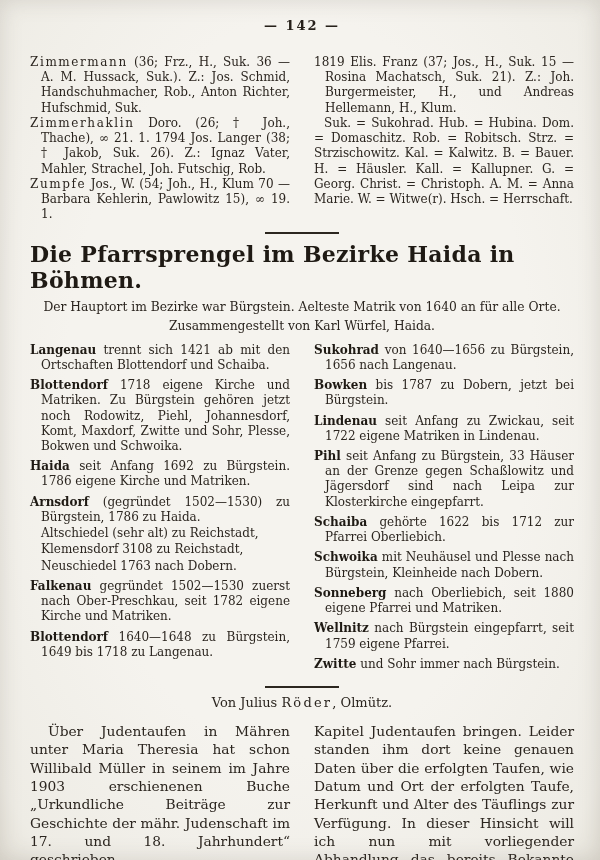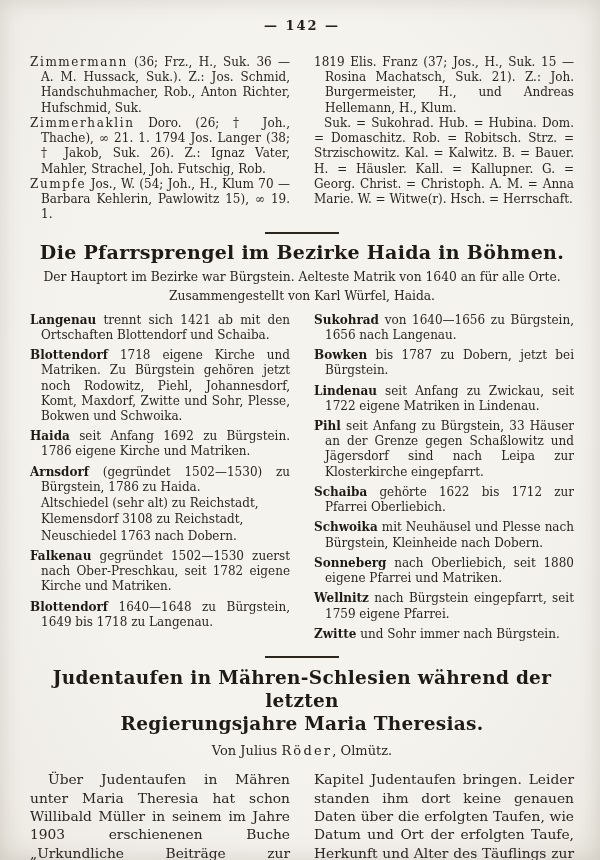--- a/index.html
+++ b/index.html
@@ -29,21 +29,21 @@
   .register { margin-top:22px; font-size:12px; line-height:1.27; }
   .hang { margin:0; text-indent:-11px; padding-left:11px; }
   .abbrev { margin:0; text-indent:10px; }
   .sperr { letter-spacing:1.6px; }
 
   
   .rule { width:74px; border:0; border-top:2px solid #2c261f; margin:9px auto 7px; }
 
   
   .a1-title {
-    text-align:center; font-size:19px; font-weight:bold; color:#1f1a14;
+    text-align:left; font-size:22px; font-weight:bold; color:#1f1a14;
     margin:7px 0 7px; letter-spacing:0.3px;
   }
   .a1-sub { text-align:center; font-size:12.3px; margin:0 0 5px; }
   .a1-by  { text-align:center; font-size:12.3px; margin:0 0 10px; }
 
   .list { font-size:12px; line-height:1.27; }
   .entry { margin:0 0 5px; text-indent:-11px; padding-left:11px; }
   .entry.tight { margin-bottom:1px; }
   .entry.sub { text-indent:0; padding-left:11px; margin:0 0 1px; }
   .entry.sub.last { margin-bottom:5px; }
@@ -107,24 +107,20 @@
       <p class="entry"><span class="term">Schaiba</span> <span>gehörte 1622 bis 1712 zur Pfarrei Oberliebich.</span></p>
       <p class="entry"><span class="term">Schwoika</span> <span>mit Neuhäusel und Plesse nach Bürgstein, Kleinheide nach Dobern.</span></p>
       <p class="entry"><span class="term">Sonneberg</span> <span>nach Oberliebich, seit 1880 eigene Pfarrei und Matriken.</span></p>
       <p class="entry"><span class="term">Wellnitz</span> <span>nach Bürgstein eingepfarrt, seit 1759 eigene Pfarrei.</span></p>
       <p class="entry"><span class="term">Zwitte</span> <span>und Sohr immer nach Bürgstein.</span></p>
     </div>
   </div>
 
   <div class="rule"></div>
 
-  <h1 class="a2-title">
-    <span class="tline">Judentaufen in Mähren-Schlesien während der letzten</span>
-    <span class="tline">Regierungsjahre Maria Theresias.</span>
-  </h1>
   <p class="a2-by"><span>Von Julius </span><span class="sperr2">Röder</span><span>, Olmütz.</span></p>
 
   <div class="cols bodytext">
     <div class="col">
       <p class="p ind">Über Judentaufen in Mähren unter Maria Theresia hat schon Willibald Müller in seinem im Jahre 1903 erschienenen Buche „Urkundliche Beiträge zur Geschichte der mähr. Judenschaft im 17. und 18. Jahrhundert“ geschrieben.</p>
 
     </div>
     <div class="col">
       <p class="p">Kapitel Judentaufen bringen. Leider standen ihm dort keine genauen Daten über die erfolgten Taufen, wie Datum und Ort der erfolgten Taufe, Herkunft und Alter des Täuflings zur Verfügung. In dieser Hinsicht will ich nun mit vorliegender Abhandlung das bereits Bekannte vermehren.</p>
 

